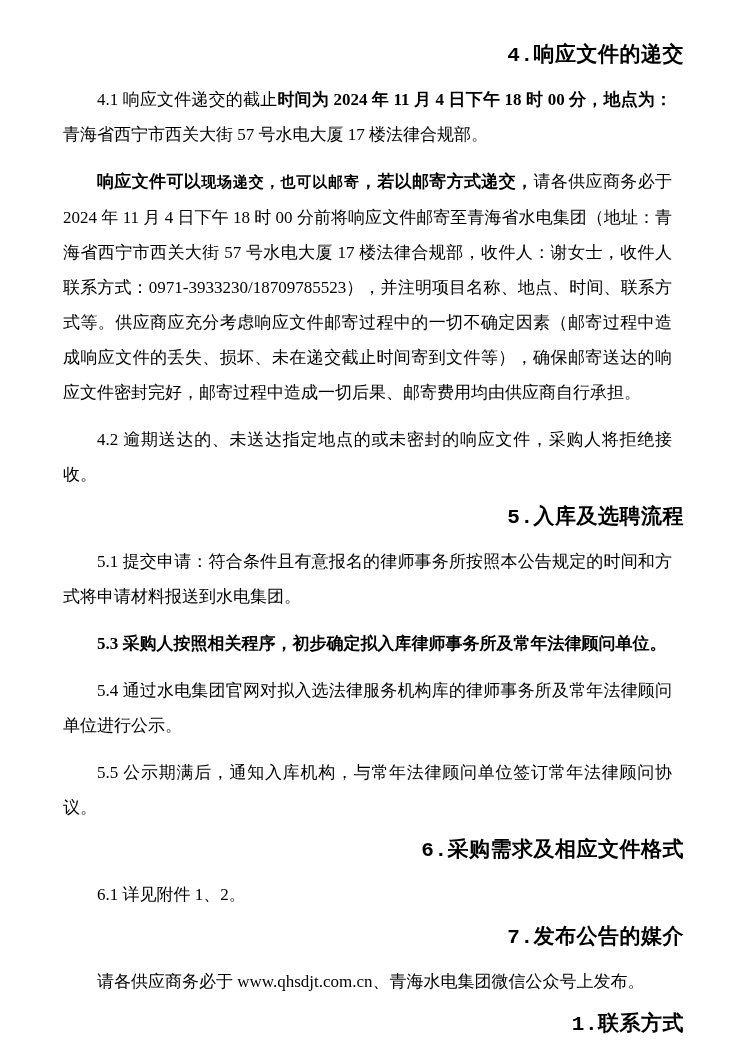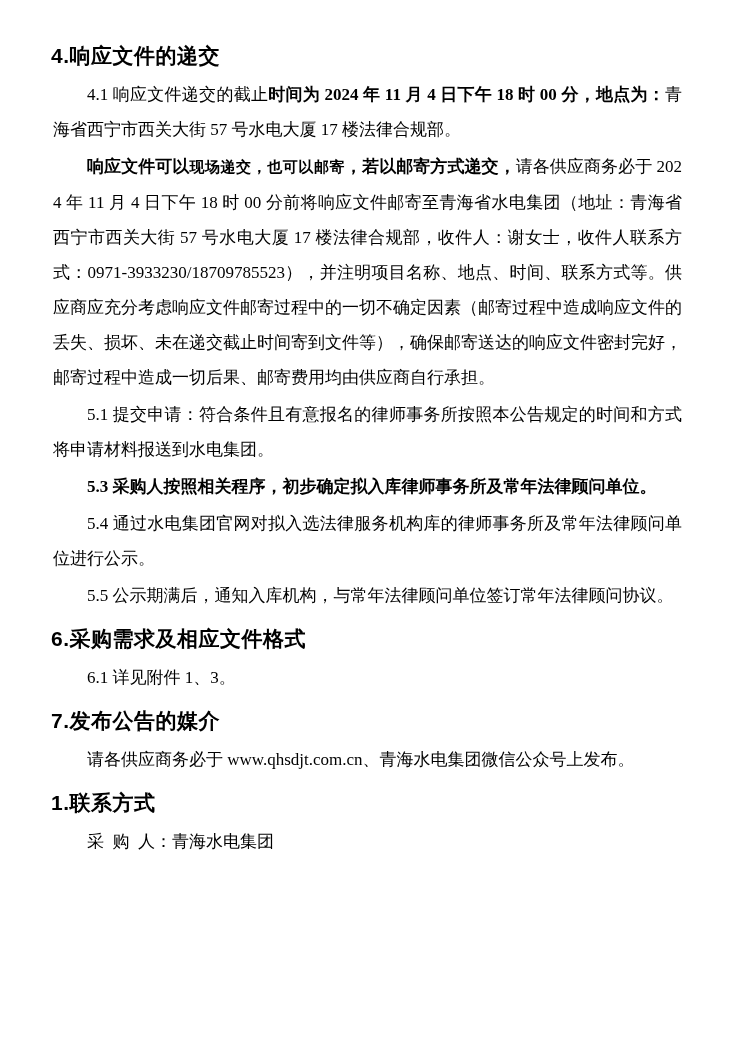--- a/index.html
+++ b/index.html
@@ -14,33 +14,33 @@
     box-sizing: border-box;
     padding: 42px 50px 0 51px;
     background: #ffffff;
     color: #000000;
     font-family: "Liberation Serif", "DejaVu Serif", serif;
     font-size: 17px;
     line-height: 35px;
     overflow: hidden;
   }
   h2.sec-heading {
-    font-family: Liberation Sans, sans-serif;
+    font-family: Liberation Mono, monospace;
     font-size: 21px;
     line-height: 28px;
     font-weight: 700;
     margin: 12px 0 7px 0;
-    text-align: left;
+    text-align: right;
     letter-spacing: 0.5px;
   }
   h2.sec-heading.first {
     margin-top: 0;
   }
   p.body-para {
-    margin: 2px;
+    margin: 12px;
     text-indent: 34px;
     text-align: justify;
     text-justify: inter-ideograph;
     word-break: break-all;
   }
   p.body-para.pre {
     white-space: pre-wrap;
   }
   .r { font-weight: 400; }
   .r.b { font-weight: 700; }
@@ -56,38 +56,40 @@
 
 <div class="page">
 
   <section>
     <h2 class="sec-heading first">4.响应文件的递交</h2>
 
     <p class="body-para"><span class="r">4.1 响应文件递交的截止</span><span class="r b">时间为 2024 年 11 月 4 日下午 18 时 00 分，地点为：</span><span class="r">青海省西宁市西关大街 57 号水电大厦 17 楼法律合规部。</span></p>
 
     <p class="body-para"><span class="r b">响应文件可以</span><span class="r big">现场递交，也可以邮寄</span><span class="r b">，若以邮寄方式递交，</span><span class="r">请各供应商务必于 2024 年 11 月 4 日下午 18 时 00 分前将响应文件邮寄至青海省水电集团（地址：青海省西宁市西关大街 57 号水电大厦 17 楼法律合规部，收件人：谢女士，收件人联系方式：0971-3933230/18709785523），并注明项目名称、地点、时间、联系方式等。供应商应充分考虑响应文件邮寄过程中的一切不确定因素（邮寄过程中造成响应文件的丢失、损坏、未在递交截止时间寄到文件等），确保邮寄送达的响应文件密封完好，邮寄过程中造成一切后果、邮寄费用均由供应商自行承担。</span></p>
 
+    <p class="body-para"><span class="r">4.2 逾期送达的、未送达指定地点的或未密封的响应文件，采购人将拒绝接收。</span></p>
   </section>
 
   <section>
+    <h2 class="sec-heading">5.入库及选聘流程</h2>
 
     <p class="body-para"><span class="r">5.1 提交申请：符合条件且有意报名的律师事务所按照本公告规定的时间和方式将申请材料报送到水电集团。</span></p>
 
 
     <p class="body-para bold-para"><span class="r b">5.3 采购人按照相关程序，初步确定拟入库律师事务所及常年法律顾问单位。</span></p>
 
     <p class="body-para"><span class="r">5.4 通过水电集团官网对拟入选法律服务机构库的律师事务所及常年法律顾问单位进行公示。</span></p>
 
     <p class="body-para"><span class="r">5.5 公示期满后，通知入库机构，与常年法律顾问单位签订常年法律顾问协议。</span></p>
   </section>
 
   <section>
     <h2 class="sec-heading">6.采购需求及相应文件格式</h2>
 
-    <p class="body-para"><span class="r">6.1 详见附件 1、3。</span></p>
+    <p class="body-para"><span class="r">6.1 详见附件 1、2。</span></p>
   </section>
 
   <section>
     <h2 class="sec-heading">7.发布公告的媒介</h2>
 
     <p class="body-para"><span class="r">请各供应商务必于 www.qhsdjt.com.cn、青海水电集团微信公众号上发布。</span></p>
   </section>
 
   <section>
     <h2 class="sec-heading">1.联系方式</h2>

